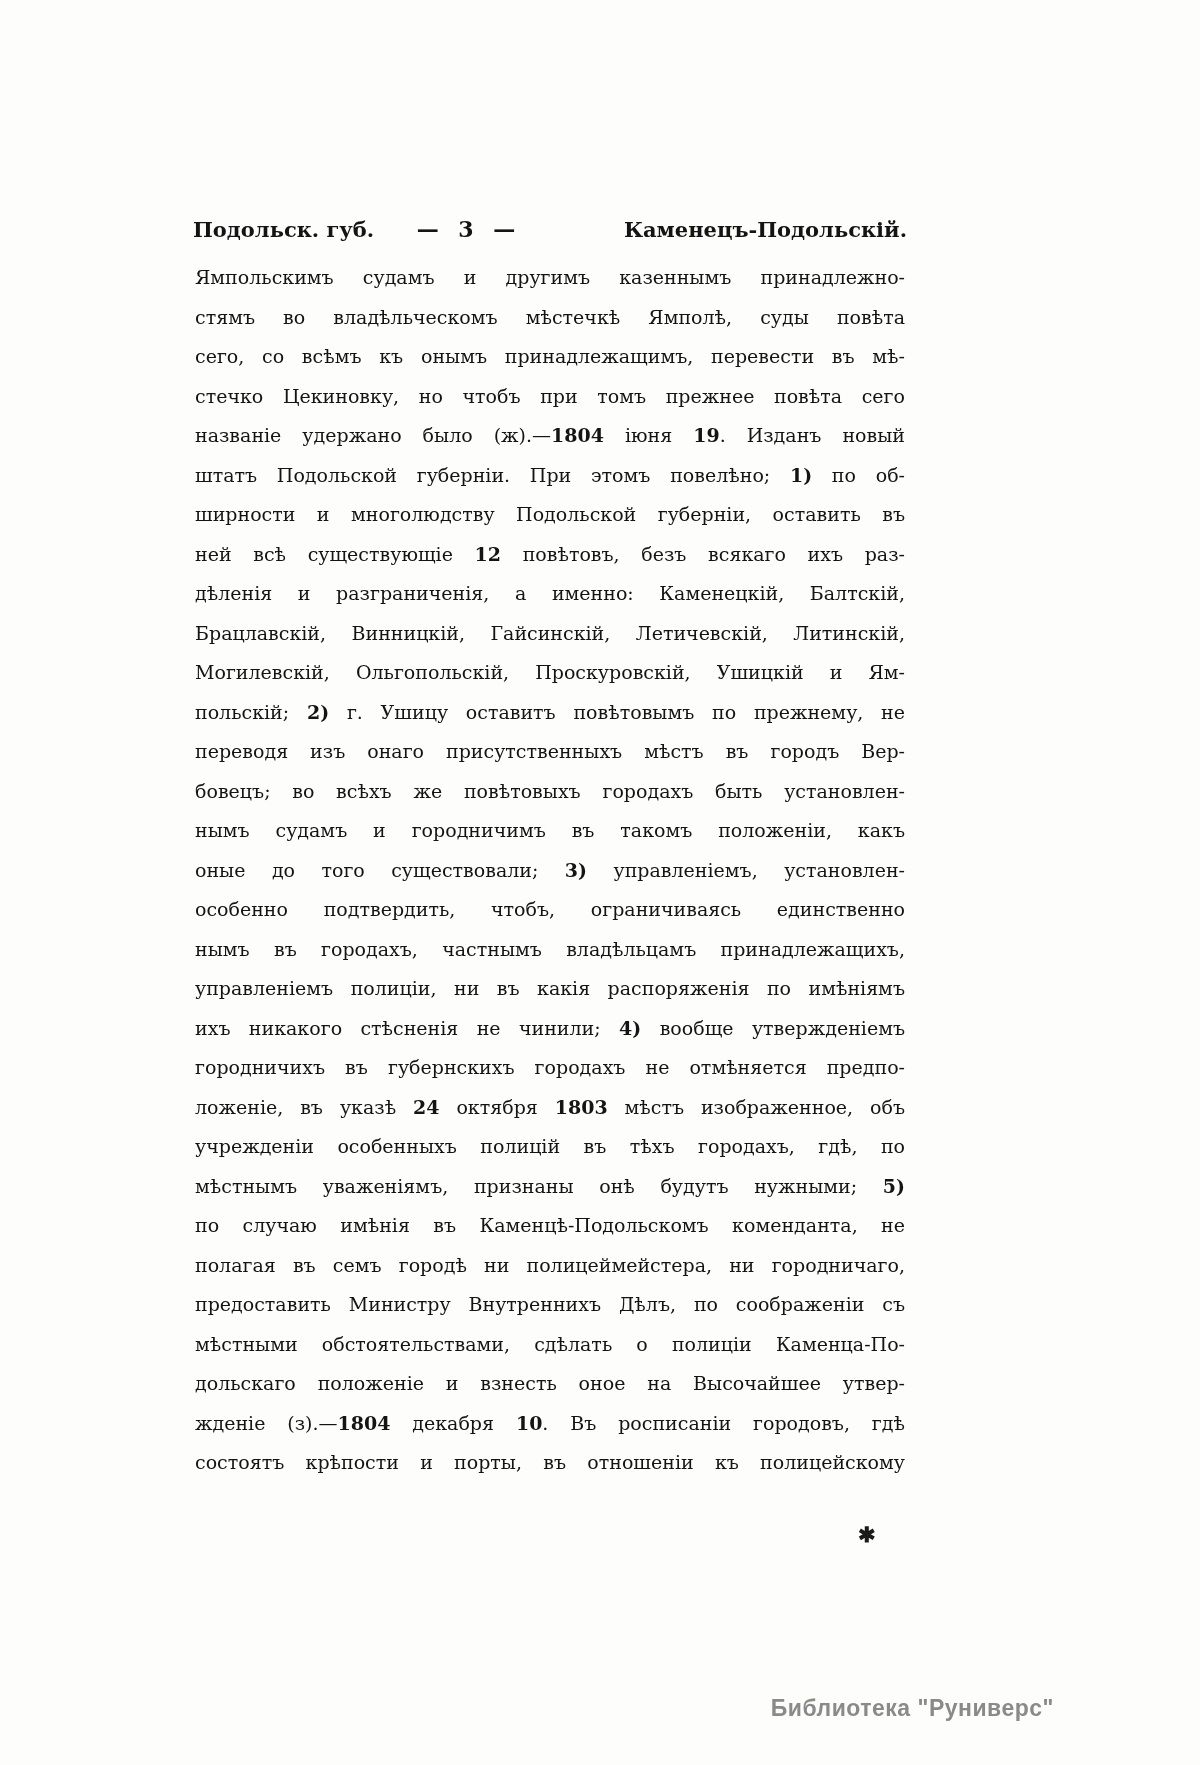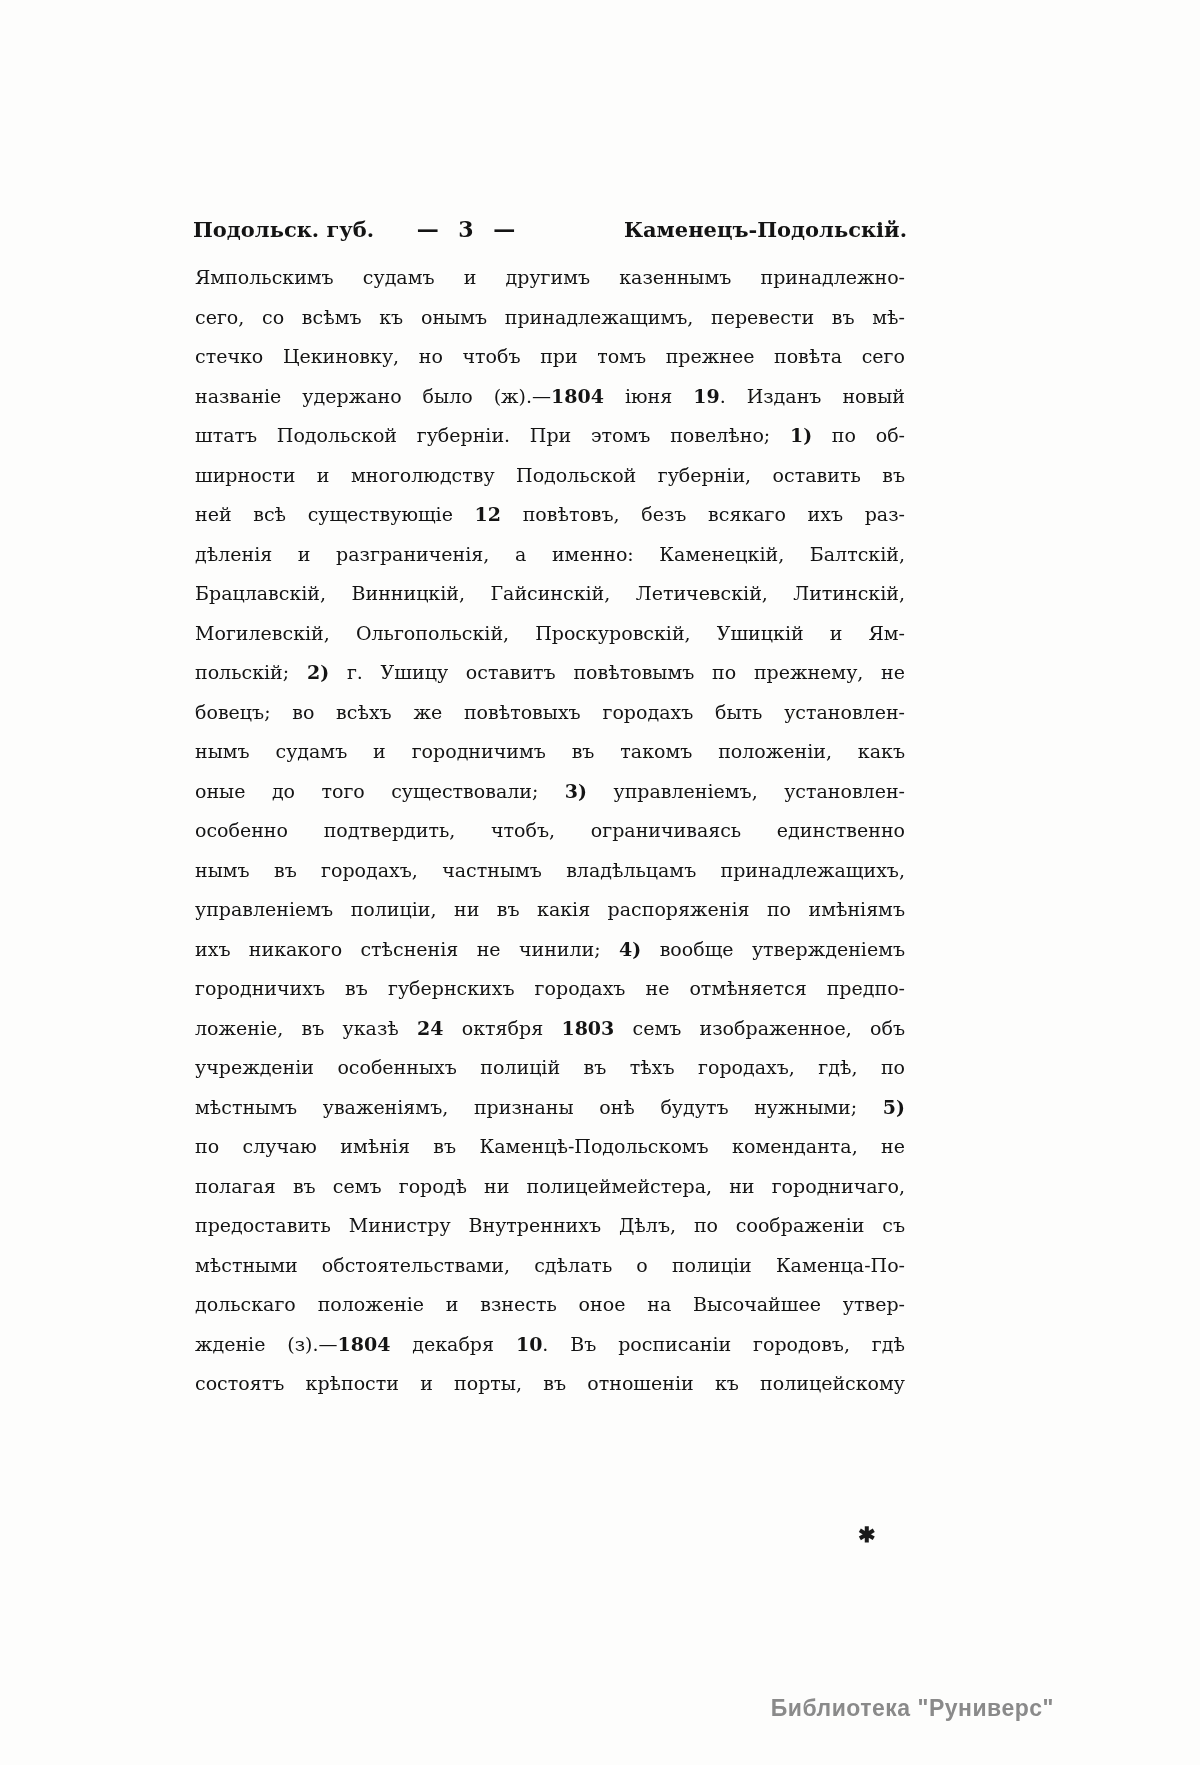--- a/index.html
+++ b/index.html
@@ -78,39 +78,41 @@
 <div class="page">
 
   <div class="header">
     <span>Подольск. губ.</span>
     <span class="pageno">— 3 —</span>
     <span>Каменецъ-Подольскій.</span>
   </div>
 
   <div class="text-block">
       <div class="line"><span>Ямпольскимъ судамъ и другимъ казеннымъ принадлежно-</span></div>
+      <div class="line"><span>стямъ во владѣльческомъ мѣстечкѣ Ямполѣ, суды повѣта</span></div>
       <div class="line"><span>сего, со всѣмъ къ онымъ принадлежащимъ, перевести въ мѣ-</span></div>
       <div class="line"><span>стечко Цекиновку, но чтобъ при томъ прежнее повѣта сего</span></div>
       <div class="line"><span>названіе удержано было (ж).—</span><span class="num">1804</span><span> іюня </span><span class="num">19</span><span>. Изданъ новый</span></div>
       <div class="line"><span>штатъ Подольской губерніи. При этомъ повелѣно; </span><span class="num">1)</span><span> по об-</span></div>
       <div class="line"><span>ширности и многолюдству Подольской губерніи, оставить въ</span></div>
       <div class="line"><span>ней всѣ существующіе </span><span class="num">12</span><span> повѣтовъ, безъ всякаго ихъ раз-</span></div>
       <div class="line"><span>дѣленія и разграниченія, а именно: Каменецкій, Балтскій,</span></div>
       <div class="line"><span>Брацлавскій, Винницкій, Гайсинскій, Летичевскій, Литинскій,</span></div>
       <div class="line"><span>Могилевскій, Ольгопольскій, Проскуровскій, Ушицкій и Ям-</span></div>
       <div class="line"><span>польскій; </span><span class="num">2)</span><span> г. Ушицу оставитъ повѣтовымъ по прежнему, не</span></div>
+      <div class="line"><span>переводя изъ онаго присутственныхъ мѣстъ въ городъ Вер-</span></div>
       <div class="line"><span>бовецъ; во всѣхъ же повѣтовыхъ городахъ быть установлен-</span></div>
       <div class="line"><span>нымъ судамъ и городничимъ въ такомъ положеніи, какъ</span></div>
       <div class="line"><span>оные до того существовали; </span><span class="num">3)</span><span> управленіемъ, установлен-</span></div>
       <div class="line"><span>особенно подтвердить, чтобъ, ограничиваясь единственно</span></div>
       <div class="line"><span>нымъ въ городахъ, частнымъ владѣльцамъ принадлежащихъ,</span></div>
       <div class="line"><span>управленіемъ полиціи, ни въ какія распоряженія по имѣніямъ</span></div>
       <div class="line"><span>ихъ никакого стѣсненія не чинили; </span><span class="num">4)</span><span> вообще утвержденіемъ</span></div>
       <div class="line"><span>городничихъ въ губернскихъ городахъ не отмѣняется предпо-</span></div>
-      <div class="line"><span>ложеніе, въ указѣ </span><span class="num">24</span><span> октября </span><span class="num">1803</span><span> семъ изображенное, объ</span></div>
+      <div class="line"><span>ложеніе, въ указѣ </span><span class="num">24</span><span> октября </span><span class="num">1803</span><span> мѣстъ изображенное, объ</span></div>
       <div class="line"><span>учрежденіи особенныхъ полицій въ тѣхъ городахъ, гдѣ, по</span></div>
       <div class="line"><span>мѣстнымъ уваженіямъ, признаны онѣ будутъ нужными; </span><span class="num">5)</span></div>
       <div class="line"><span>по случаю имѣнія въ Каменцѣ-Подольскомъ коменданта, не</span></div>
       <div class="line"><span>полагая въ семъ городѣ ни полицеймейстера, ни городничаго,</span></div>
       <div class="line"><span>предоставить Министру Внутреннихъ Дѣлъ, по соображеніи съ</span></div>
       <div class="line"><span>мѣстными обстоятельствами, сдѣлать о полиціи Каменца-По-</span></div>
       <div class="line"><span>дольскаго положеніе и взнесть оное на Высочайшее утвер-</span></div>
       <div class="line"><span>жденіе (з).—</span><span class="num">1804</span><span> декабря </span><span class="num">10</span><span>. Въ росписаніи городовъ, гдѣ</span></div>
       <div class="line"><span>состоятъ крѣпости и порты, въ отношеніи къ полицейскому</span></div>
     </div>

